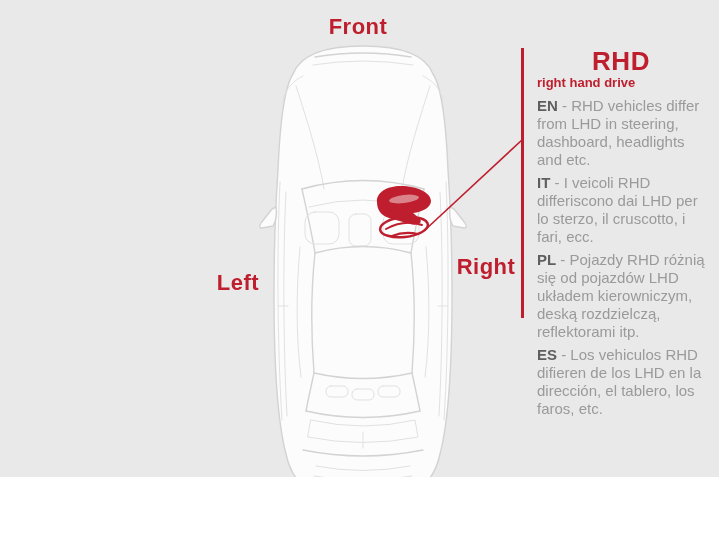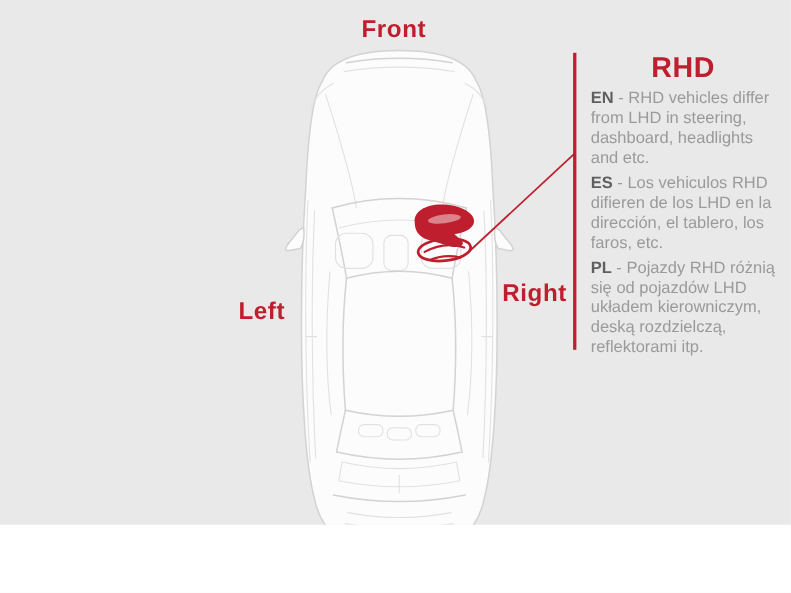--- a/index.html
+++ b/index.html
@@ -139,25 +139,27 @@
   </svg>
 
   <svg class="callout-svg" aria-hidden="true">
     <line class="callout-line" x1="523" y1="139" x2="425" y2="230"></line>
   </svg>
 
   <div class="panel">
     <div class="panel-bar"></div>
     <div class="panel-content">
       <div class="panel-title">RHD</div>
+      <div class="panel-subtitle">right hand drive</div>
 
       <p class="lang-entry"><span class="lang-code">EN</span><span class="sep"> - </span><span>RHD vehicles differ from LHD in steering, dashboard, headlights and etc.</span></p>
 
 
 
+      <p class="lang-entry"><span class="lang-code">IT</span><span class="sep"> - </span><span>I veicoli RHD differiscono dai LHD per lo sterzo, il cruscotto, i fari, ecc.</span></p>
+
+      <p class="lang-entry"><span class="lang-code">PL</span><span class="sep"> - </span><span>Pojazdy RHD różnią się od pojazdów LHD układem kierowniczym, deską rozdzielczą, reflektorami itp.</span></p>
 
       <p class="lang-entry"><span class="lang-code">ES</span><span class="sep"> - </span><span>Los vehiculos RHD difieren de los LHD en la dirección, el tablero, los faros, etc.</span></p>
-
-      <p class="lang-entry"><span class="lang-code">PL</span><span class="sep"> - </span><span>Pojazdy RHD różnią się od pojazdów LHD układem kierowniczym, deską rozdzielczą, reflektorami itp.</span></p>
     </div>
   </div>
 
 </div>
 
 </body></html>

